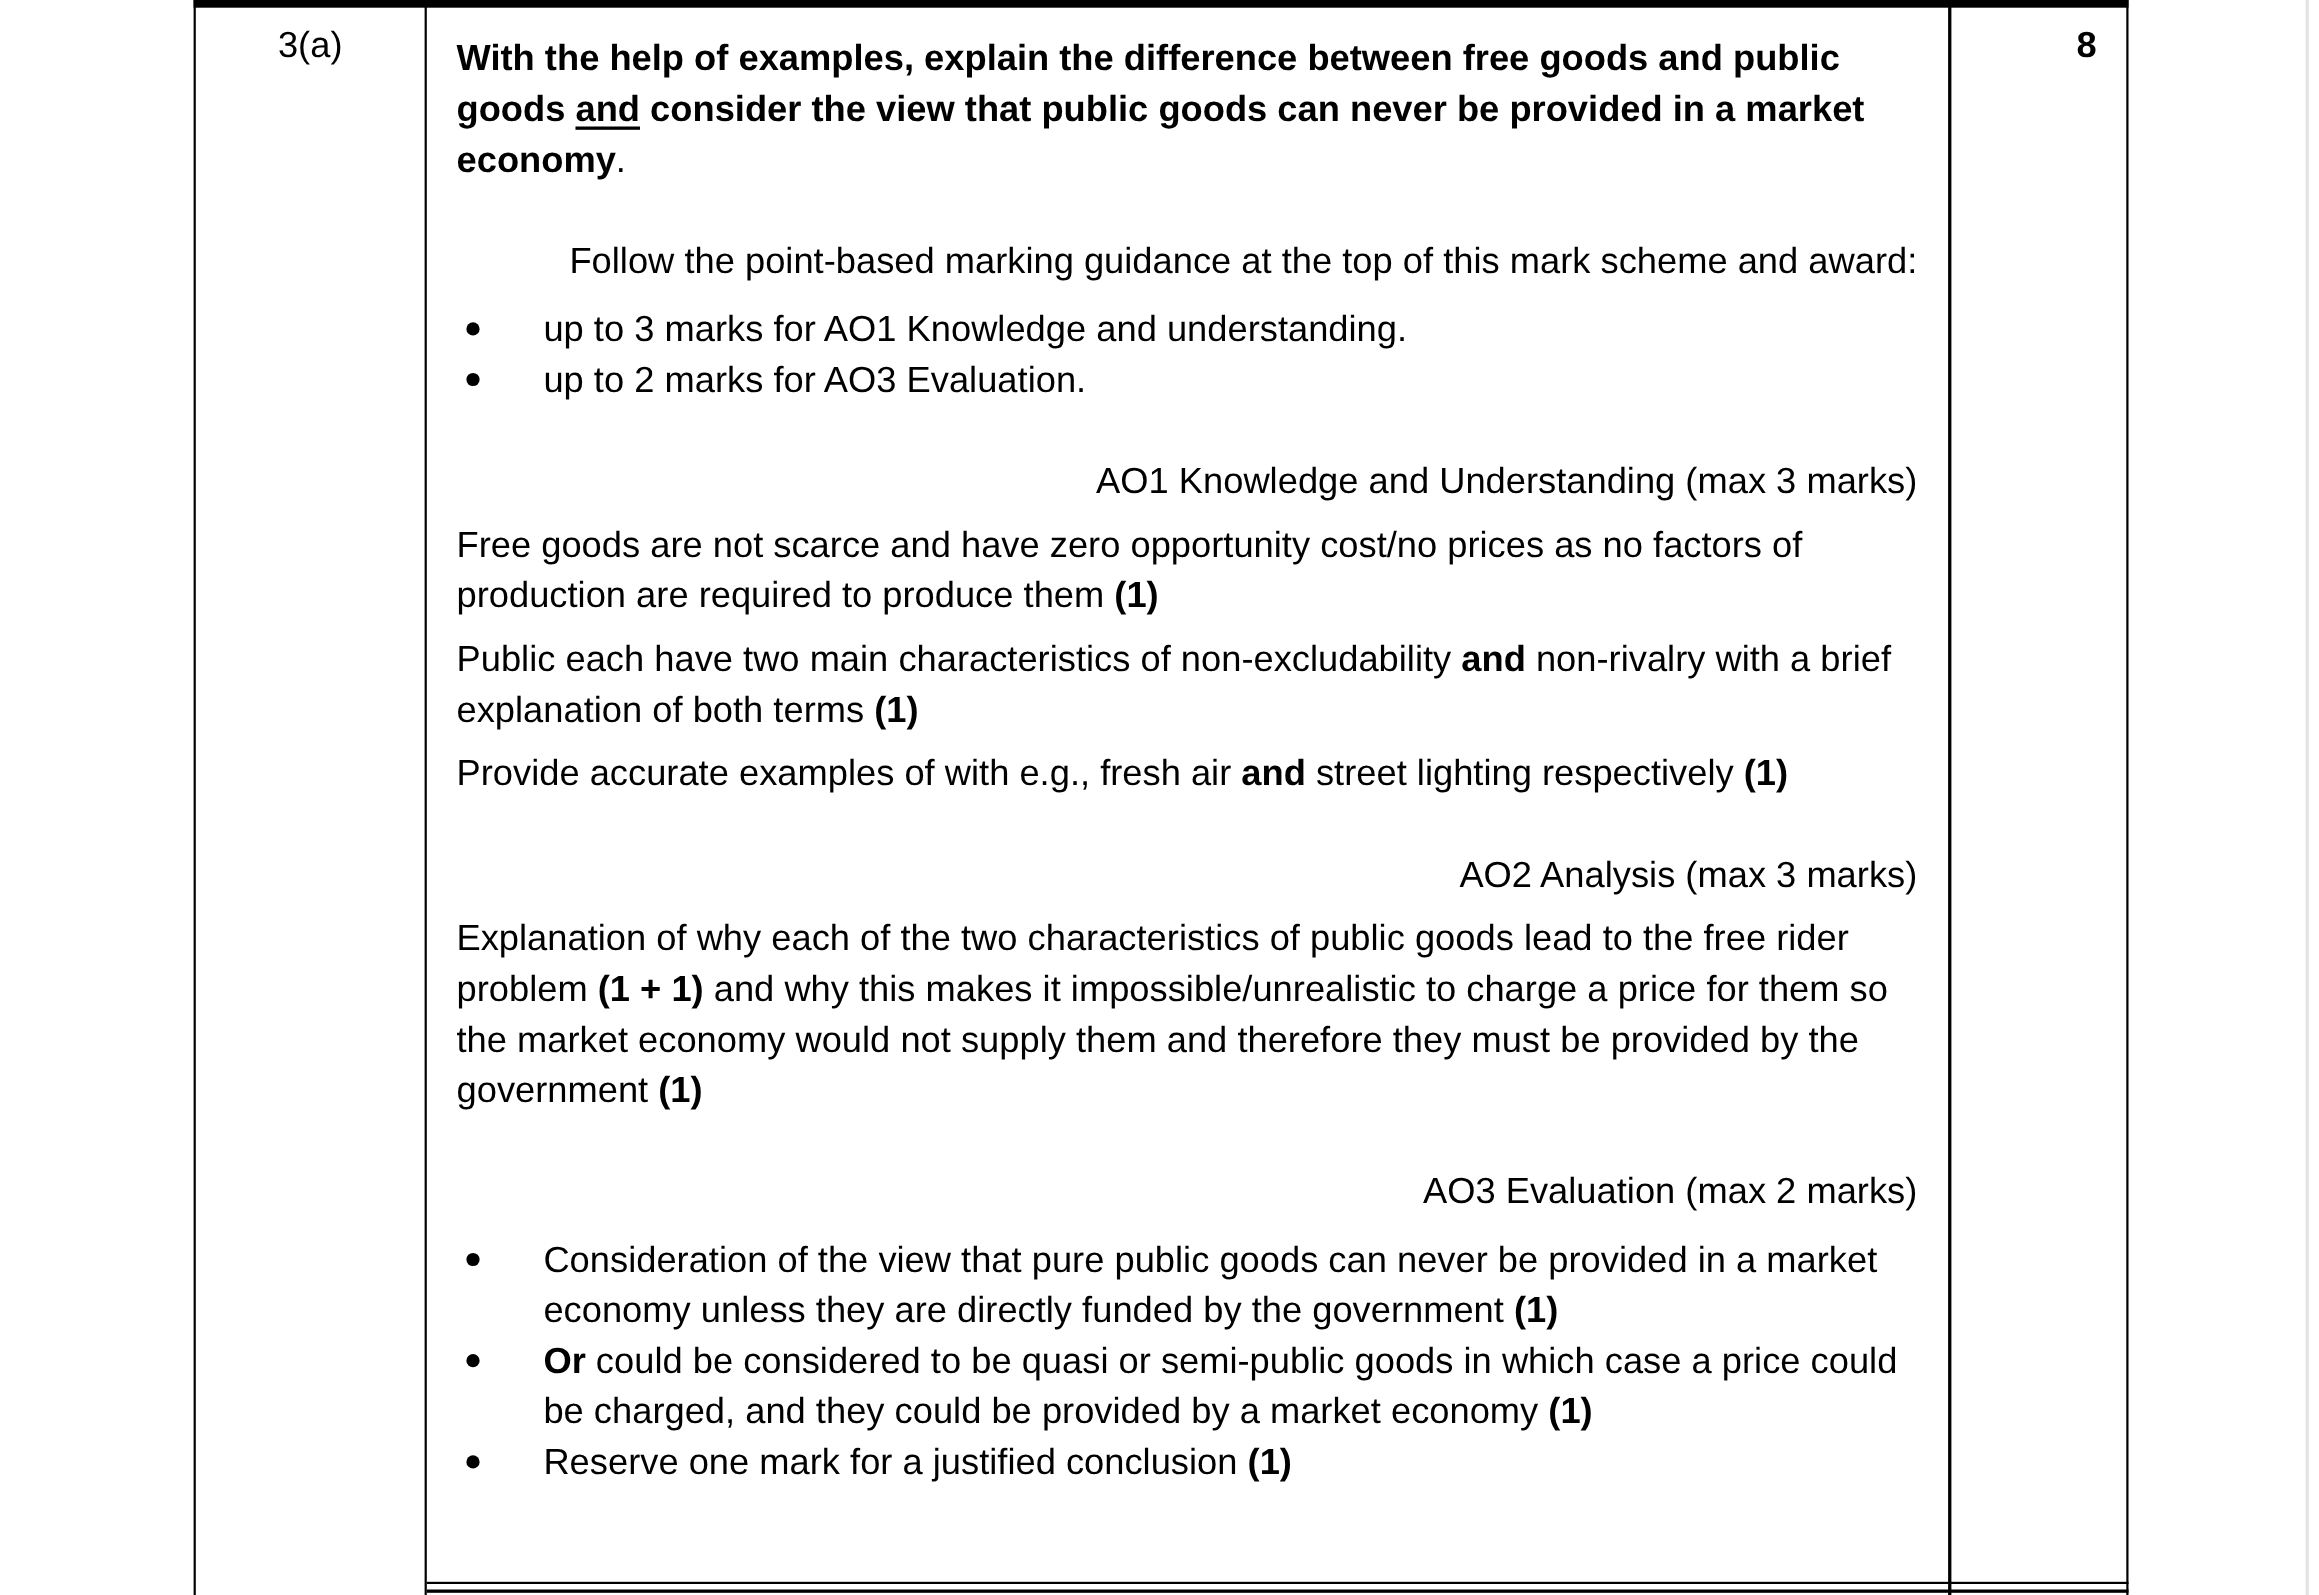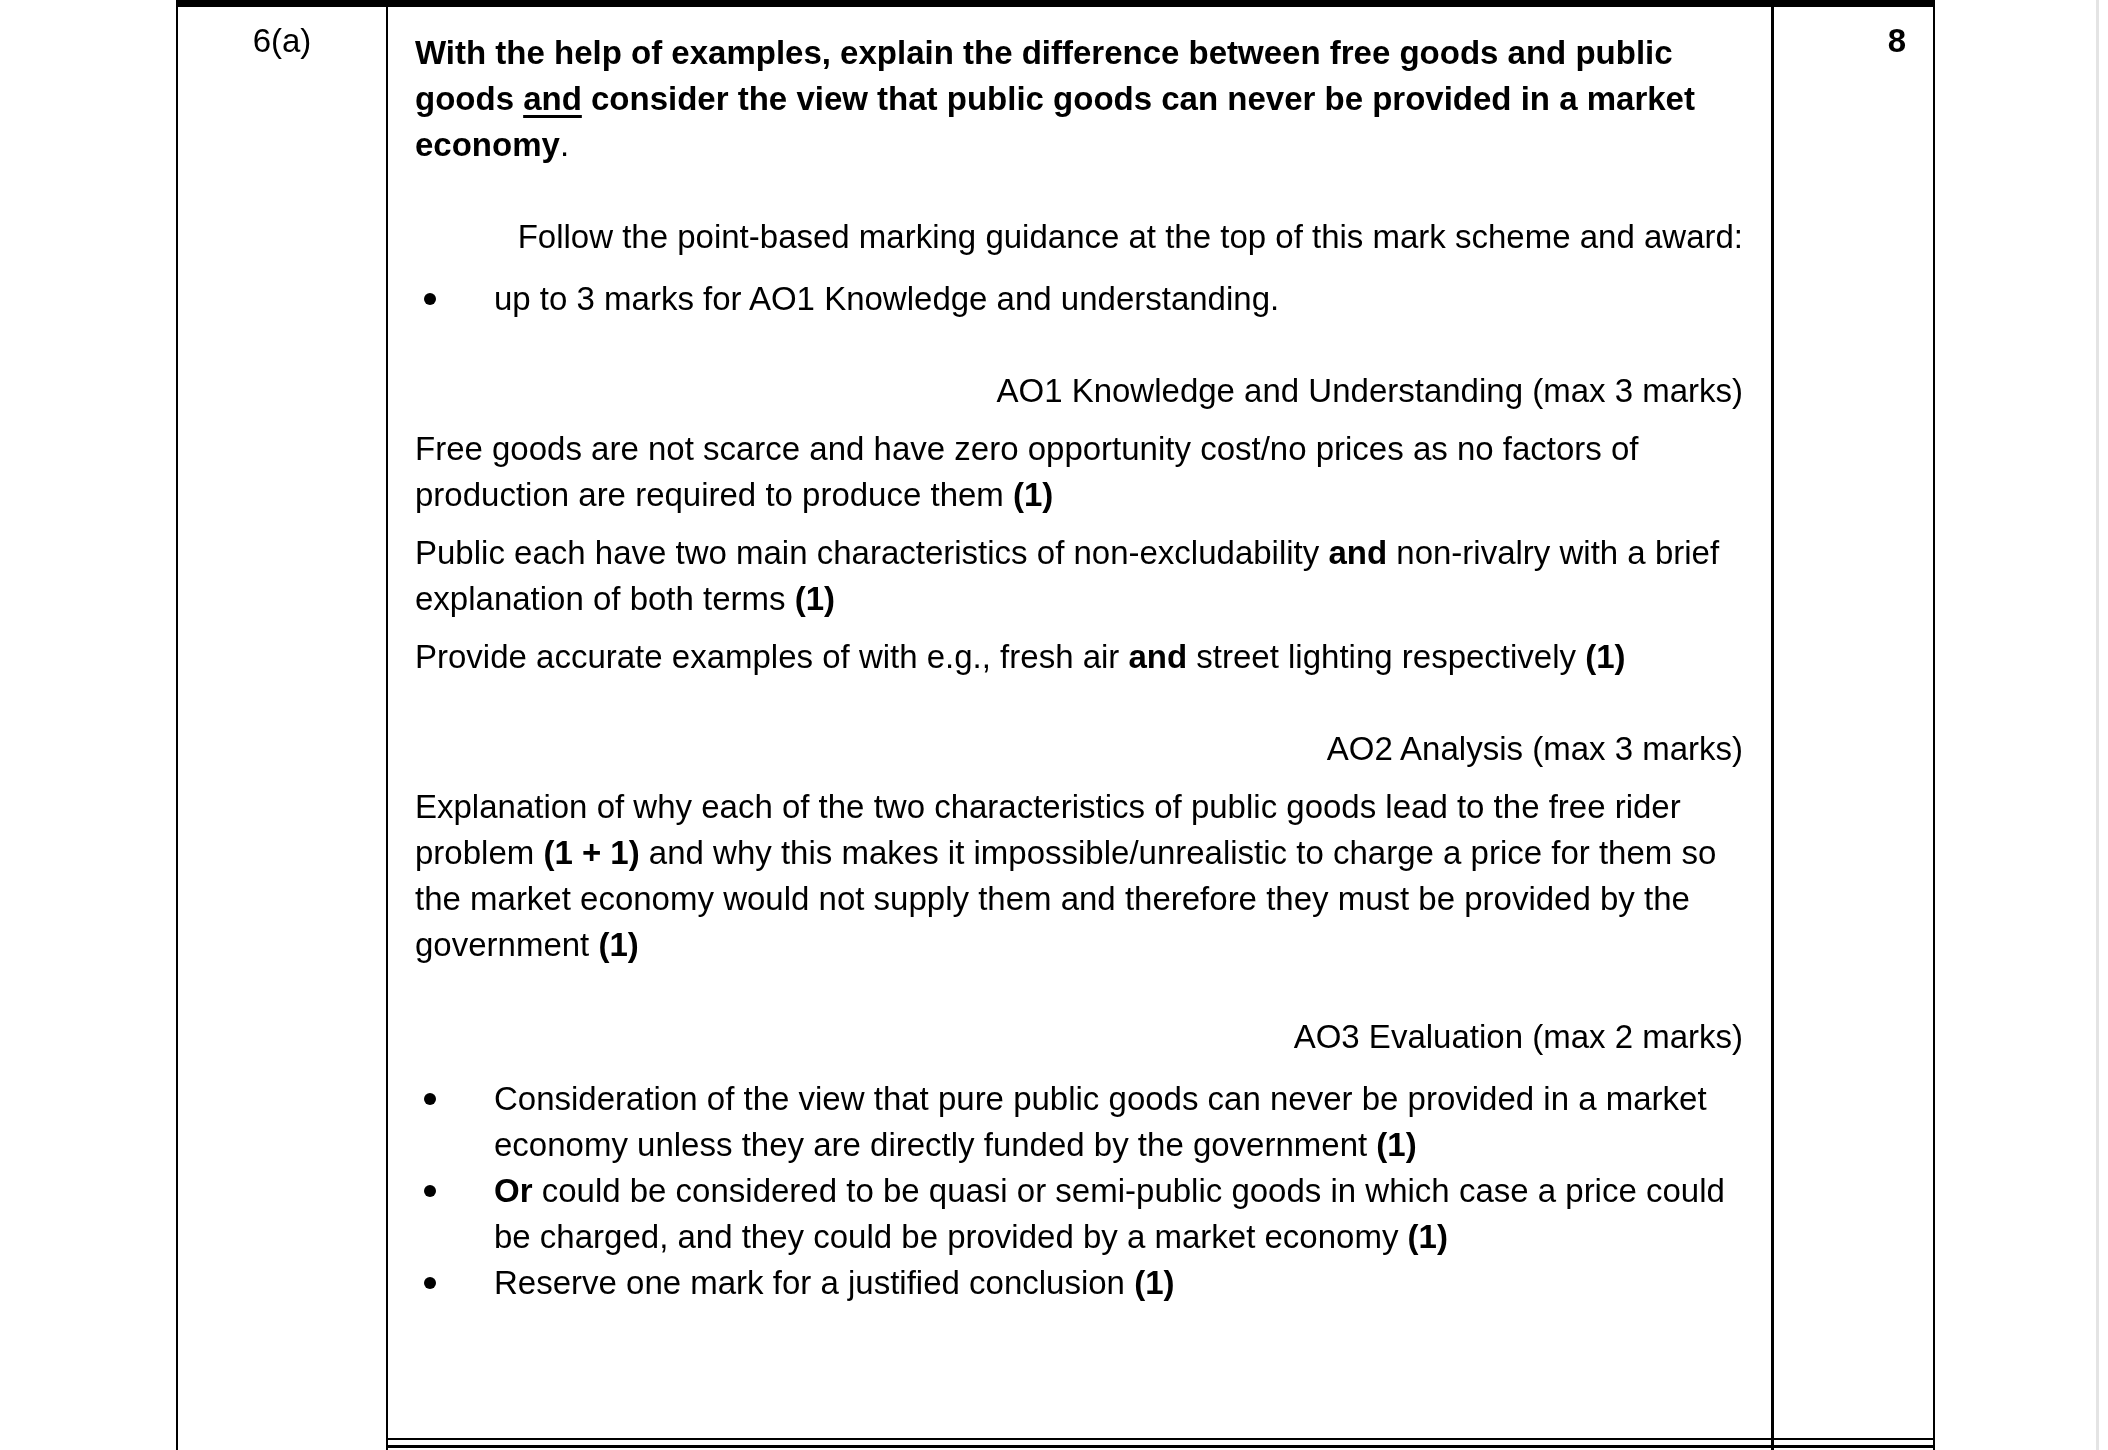--- a/index.html
+++ b/index.html
@@ -66,33 +66,37 @@
   <div class="hline" id="h-top"></div>
   <div class="vline" id="v-left"></div>
   <div class="vline" id="v-q"></div>
   <div class="vline" id="v-marks"></div>
   <div class="vline" id="v-right"></div>
   <div class="hline" id="h-bottom"></div>
   <div class="hline" id="h-next"></div>
   <div id="page-edge"></div>
 
   <div class="qcell">
-    <span>6(a)</span>
+    <span>3(a)</span>
   </div>
 
   <div class="acell">
 
     <p class="rich"><span style="font-weight: bold;">With the help of examples, explain the difference between free goods and public goods </span><span class="u" style="font-weight: bold;">and</span><span style="font-weight: bold;"> consider the view that public goods can never be provided in a market economy</span><span>.</span></p>
 
     <p class="gap">Follow the point-based marking guidance at the top of this mark scheme and award:</p>
 
     <ul class="blist">
       <li>
         <span class="bullet"></span>
         <span>up to 3 marks for AO1 Knowledge and understanding.</span>
+      </li>
+      <li>
+        <span class="bullet"></span>
+        <span>up to 2 marks for AO3 Evaluation.</span>
       </li>
     </ul>
 
     <p class="bold gap">AO1 Knowledge and Understanding (max 3 marks)</p>
     <p class="rich"><span>Free goods are not scarce and have zero opportunity cost/no prices as no factors of production are required to produce them </span><span style="font-weight: bold;">(1)</span></p>
     <p class="rich"><span>Public each have two main characteristics of non-excludability </span><span style="font-weight: bold;">and</span><span> non-rivalry with a brief explanation of both terms </span><span style="font-weight: bold;">(1)</span></p>
     <p class="rich"><span>Provide accurate examples of with e.g., fresh air </span><span style="font-weight: bold;">and</span><span> street lighting respectively </span><span style="font-weight: bold;">(1)</span></p>
 
     <p class="bold gap">AO2 Analysis (max 3 marks)</p>
     <p class="rich"><span>Explanation of why each of the two characteristics of public goods lead to the free rider problem </span><span style="font-weight: bold;">(1 + 1)</span><span> and why this makes it impossible/unrealistic to charge a price for them so the market economy would not supply them and therefore they must be provided by the government </span><span style="font-weight: bold;">(1)</span></p>

